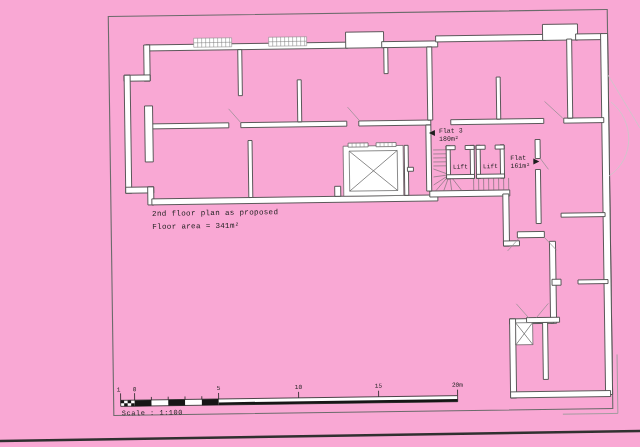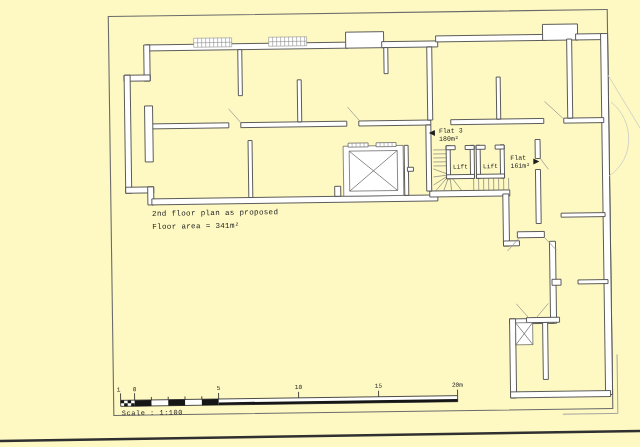--- a/index.html
+++ b/index.html
@@ -1,17 +1,17 @@
 <!DOCTYPE html>
 <html><head>
 <meta charset="utf-8">
 <style>
   html,body{margin:0;padding:0;background:#ffffff;}
   .canvas{
-    position:relative;width:640px;height:447px;background:#fef9c3;overflow:hidden;
+    position:relative;width:640px;height:447px;background:#f9a8d4;overflow:hidden;
     font-family:"Liberation Mono", monospace;
   }
   svg{display:block;}
   .frame{fill:none;stroke:#6b6b6b;stroke-width:1.1;}
   .frame2{fill:none;stroke:#9a9a9a;stroke-width:0.9;}
   .wall rect{fill:#ffffff;stroke:#4a4a4a;stroke-width:0.9;}
   .thin{fill:none;stroke:#5a5a5a;stroke-width:0.7;}
   .thin rect{fill:#ffffff;}
   .tread{fill:none;stroke:#6a6a6a;stroke-width:0.6;}
   .swing{fill:none;stroke:#8d8d8d;stroke-width:0.7;}

